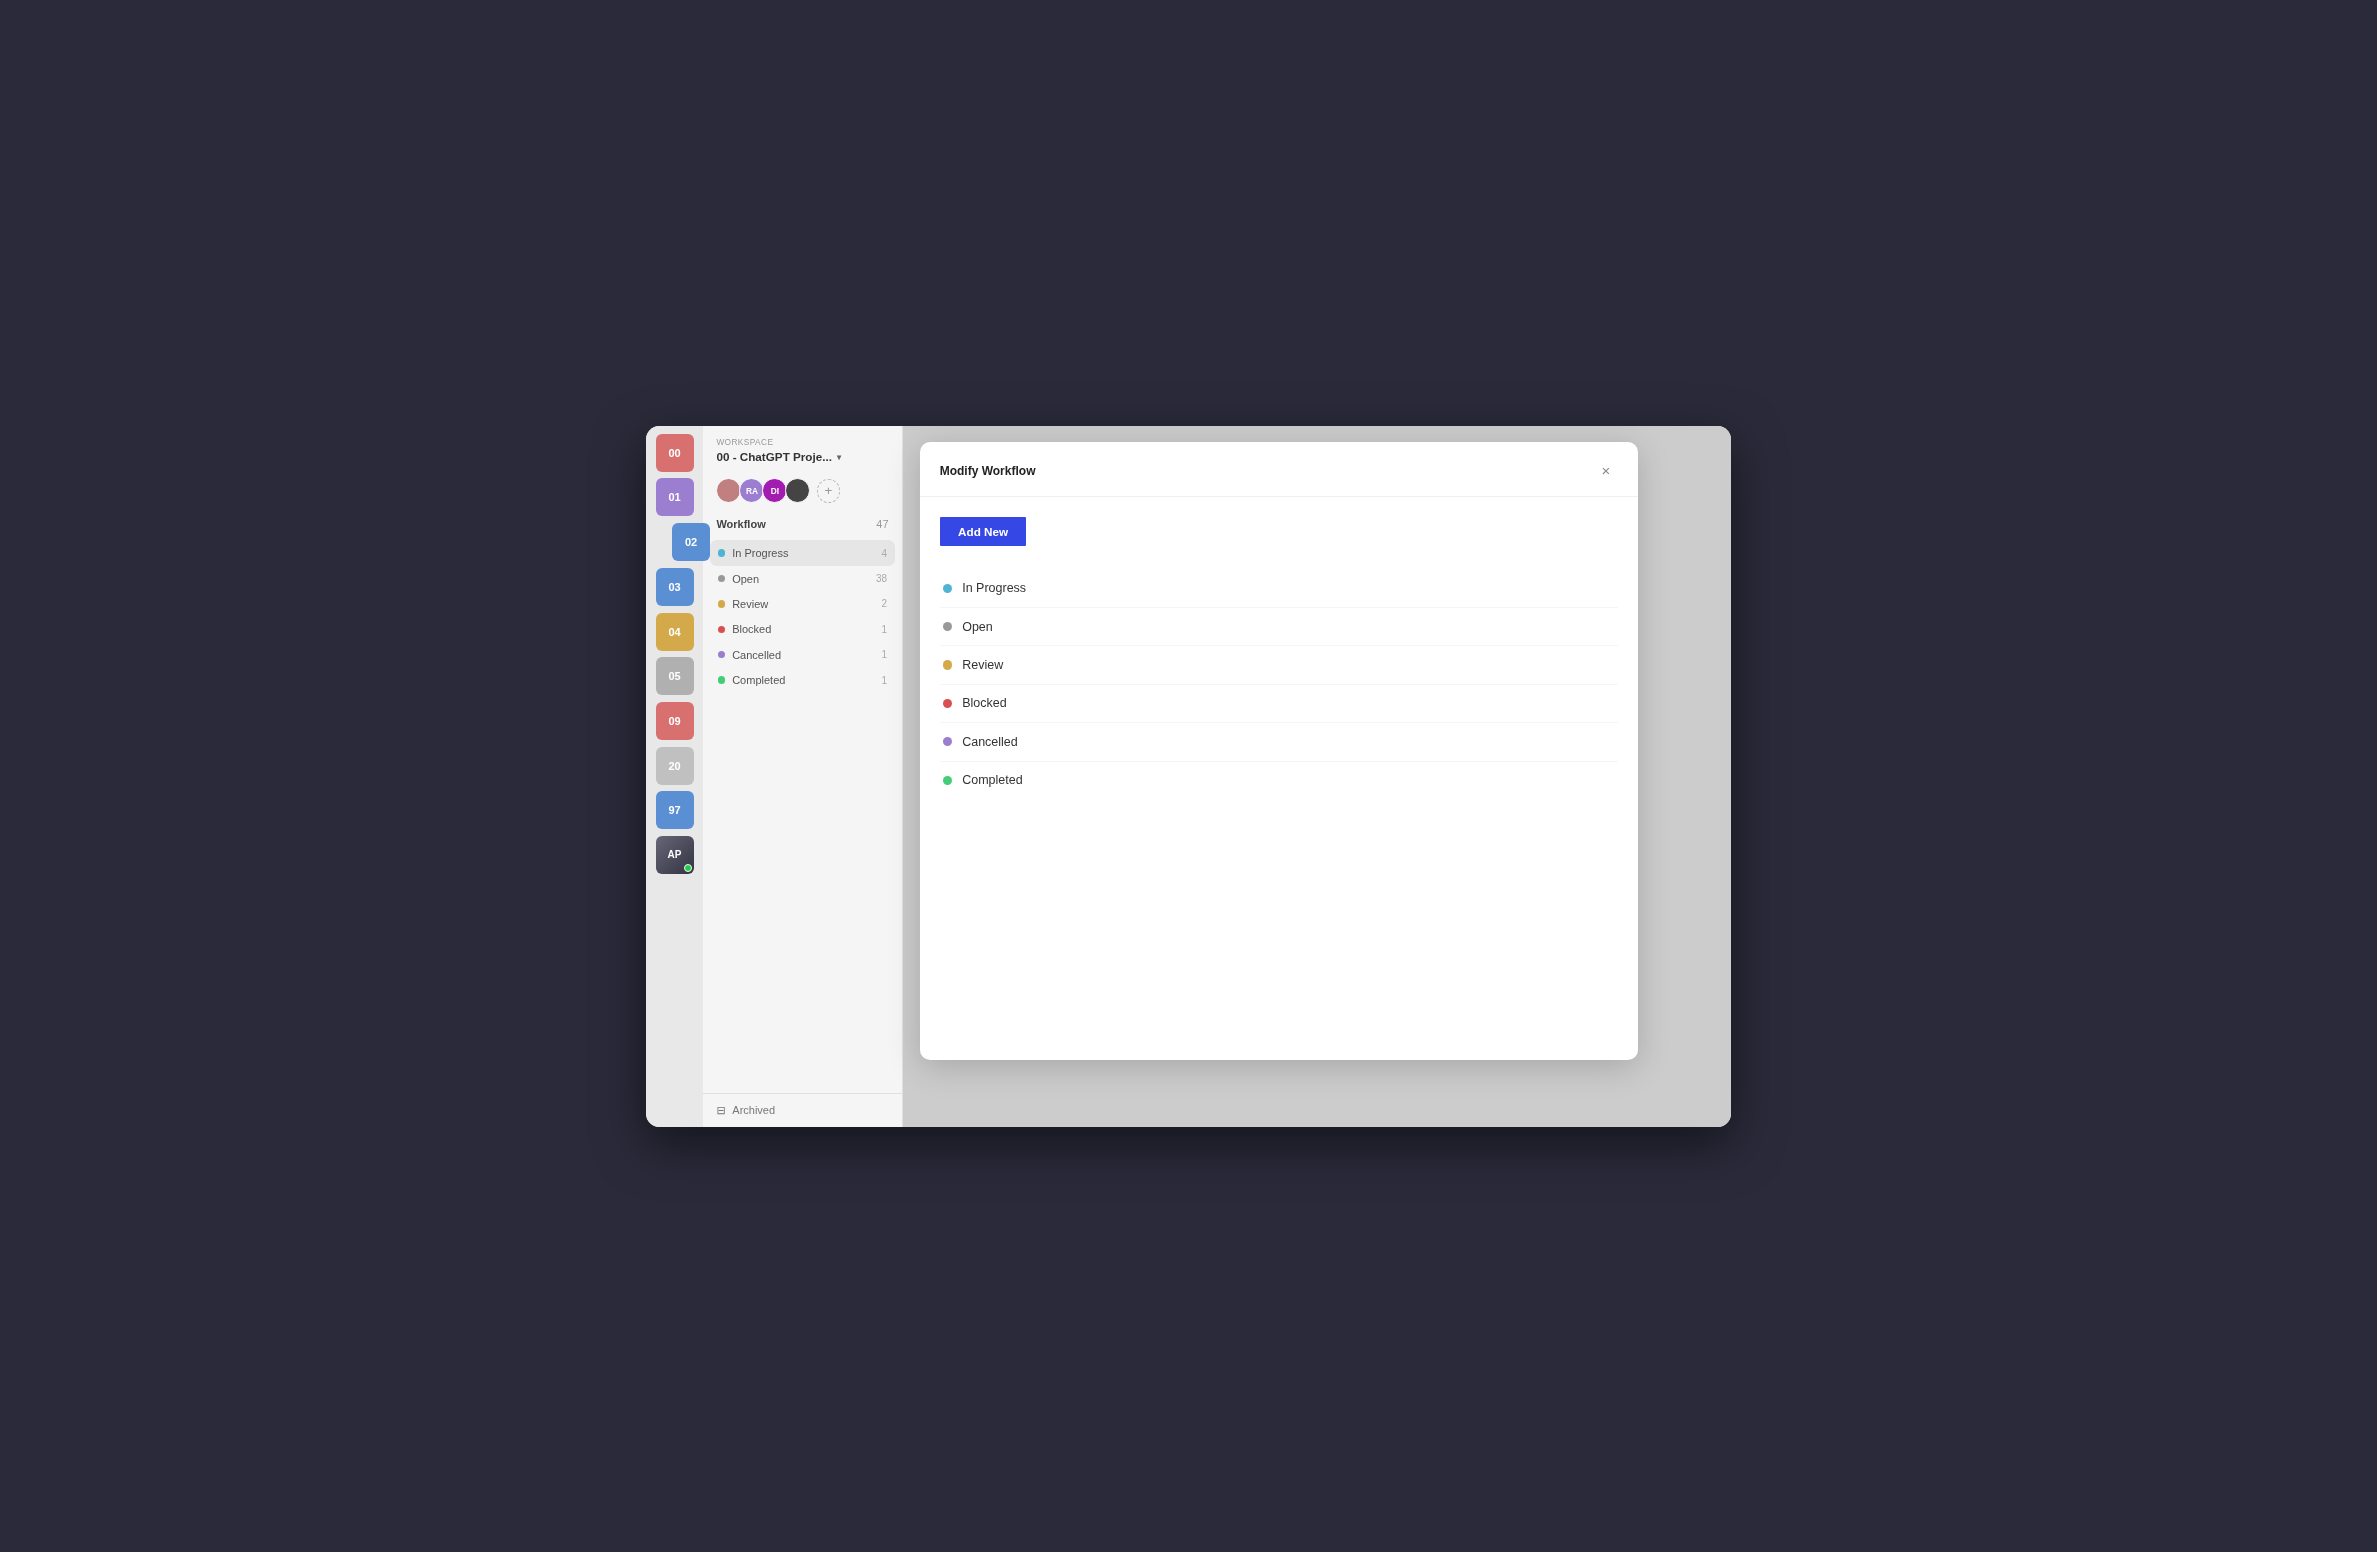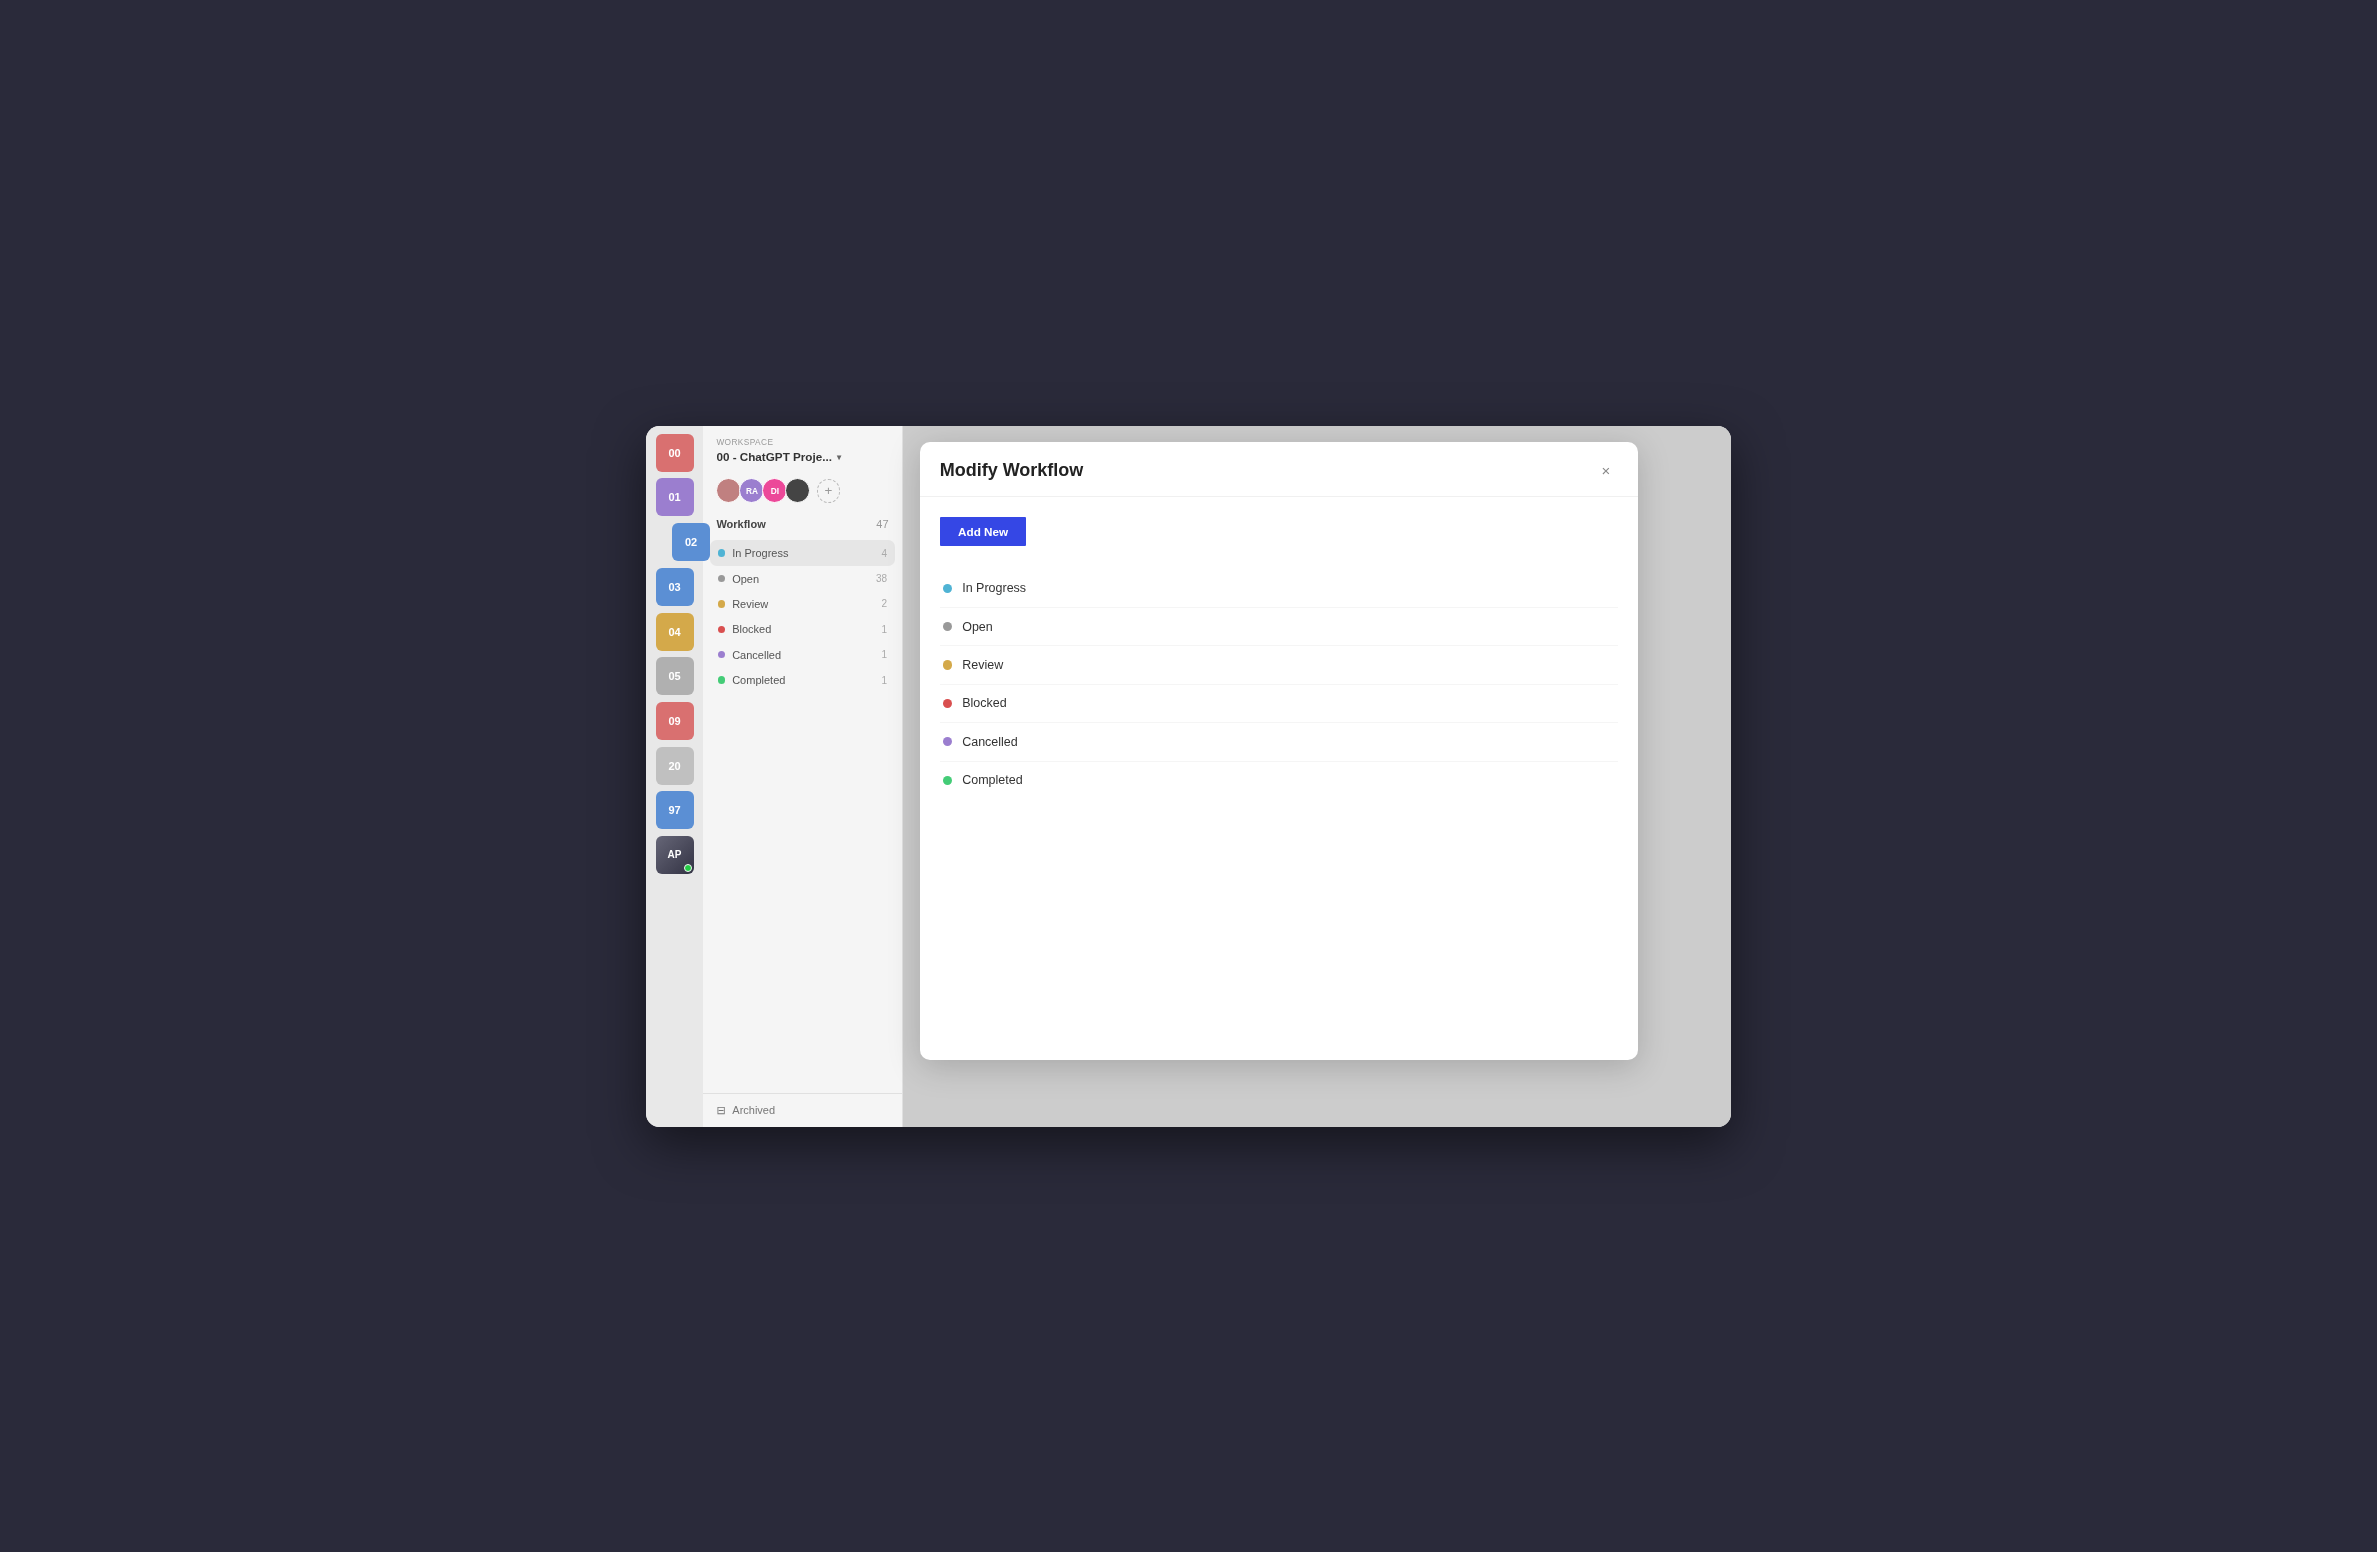--- a/index.html
+++ b/index.html
@@ -200,21 +200,21 @@
       position: relative;
     }
     .modal-header {
       display: flex;
       align-items: center;
       justify-content: space-between;
       padding: 16.7px 20px 13.4px;
       border-bottom: 0.8px solid #f0f0f0;
     }
     .modal-title {
-      font-size: 18px;
+      font-size: 12px;
       font-weight: 600;
       color: #222;
     }
     .modal-close {
       width: 23.4px;
       height: 23.4px;
       border: none;
       background: transparent;
       cursor: pointer;
       display: flex;
@@ -295,21 +295,21 @@
       <div class="workspace-name">
         <span>00 - ChatGPT Proje...</span>
         <span class="chevron">▾</span>
       </div>
     </div>
 
     <div class="avatars-row">
 
       <div class="avatar-circle initials" style="background: rgb(192, 128, 128); color: white; font-size: 8.3px; font-weight: 700;"></div>
         <div class="avatar-circle initials" style="background: rgb(155, 126, 207); color: white; font-size: 8.3px; font-weight: 700;">RA</div>
-        <div class="avatar-circle initials" style="background: #ec4899; color: white; font-size: 8.3px; font-weight: 700;">DI</div>
+        <div class="avatar-circle initials" style="background: #a21caf; color: white; font-size: 8.3px; font-weight: 700;">DI</div>
         <div class="avatar-circle initials" style="background: rgb(68, 68, 68); color: white; font-size: 8.3px; font-weight: 700;"></div>
         <button class="add-member-btn">+</button>
     </div>
 
     <div class="workflow-header">
       <span>Workflow</span>
       <span class="workflow-count">47</span>
     </div>
 
     <div class="workflow-items">

